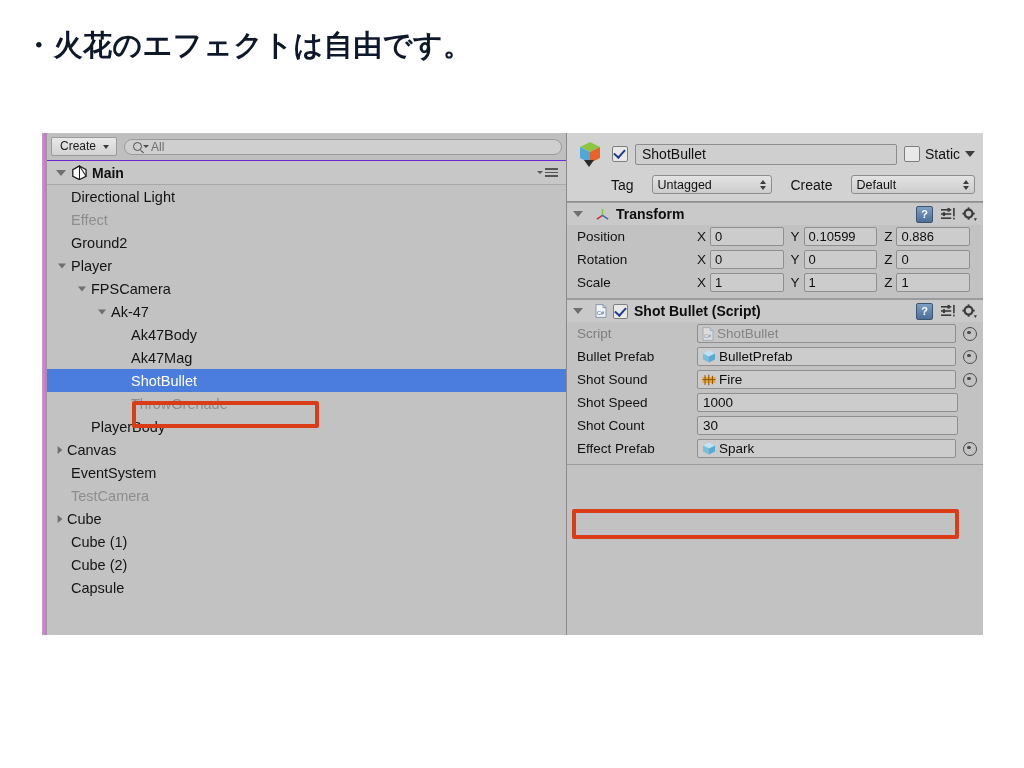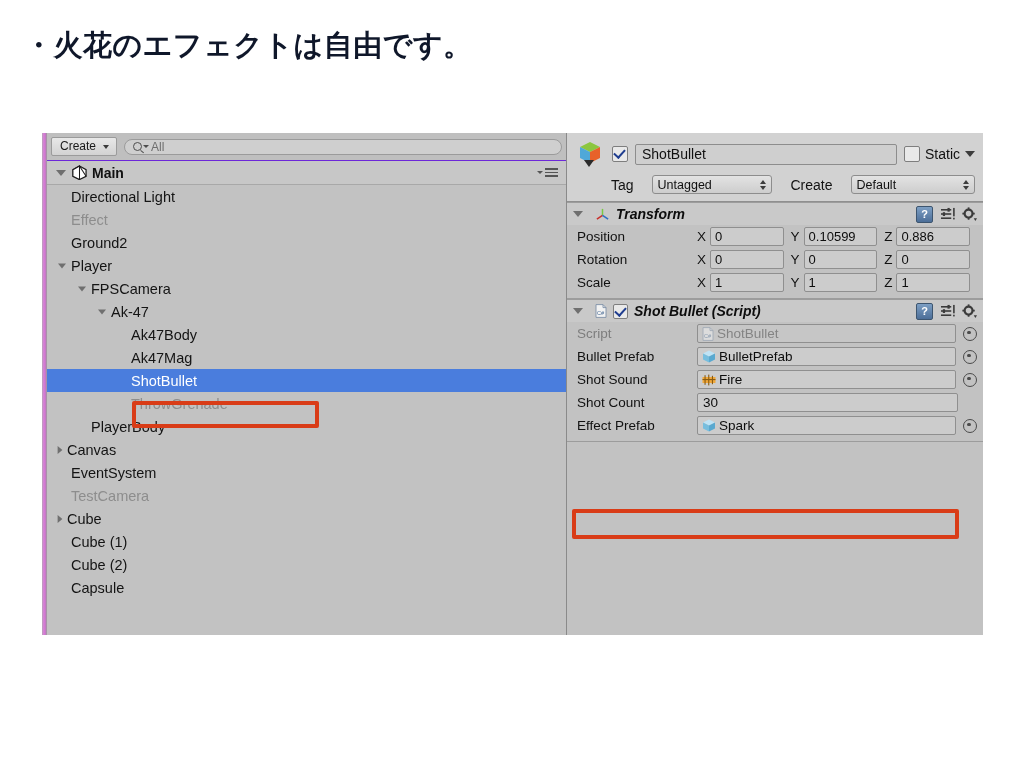--- a/index.html
+++ b/index.html
@@ -154,21 +154,21 @@
 
   
   .comp{
     background:#c2c2c2;border-top:1px solid #9c9c9c;
     border-bottom:1px solid #9c9c9c;padding-bottom:4px;
   }
   .comp-head{
     height:22px;display:flex;align-items:center;gap:6px;
     padding:0 6px 0 6px;background:#c9c9c9;
   }
-  .comp-title{font-size:14px;font-weight:bold;color:#0d0d0d;font-style:italic;}
+  .comp-title{font-size:14px;font-weight:bold;color:#0d0d0d;}
   .comp-icons{margin-left:auto;display:flex;align-items:center;gap:7px;}
   .ic-help{
     width:15px;height:15px;background:linear-gradient(to bottom,#7d9fc4,#4c6e98);
     border:1px solid #3d556f;border-radius:2px;position:relative;
   }
   .ic-help::after{
     content:"?";position:absolute;left:0;right:0;top:-1px;text-align:center;
     font-size:11px;font-weight:bold;color:#ffffff;line-height:16px;
   }
   .ic-preset{width:15px;height:14px;position:relative;}
@@ -526,20 +526,27 @@
                 <rect x="0.5" y="5" width="13" height="1.1" fill="#8a5c12"></rect>
                 <rect x="2.5" y="1.2" width="1.1" height="9.6" fill="#8a5c12"></rect>
                 <rect x="6.2" y="0.6" width="1.1" height="10.8" fill="#8a5c12"></rect>
                 <rect x="9.9" y="1.8" width="1.1" height="8.4" fill="#8a5c12"></rect>
               </svg>
               <span>Fire</span>
             </span>
             <span class="dot-btn"></span>
           </div>
           <div class="prop">
+            <span class="prop-lbl">Shot Speed</span>
+            <span class="objfield plain">
+              <span>1000</span>
+            </span>
+            <span style="width: 19px; flex: 0 0 auto;"></span>
+          </div>
+          <div class="prop">
             <span class="prop-lbl">Shot Count</span>
             <span class="objfield plain">
               <span>30</span>
             </span>
             <span style="width: 19px; flex: 0 0 auto;"></span>
           </div>
           <div class="prop">
             <span class="prop-lbl">Effect Prefab</span>
             <span class="objfield">
               <svg viewBox="0 0 14 13" class="ico-cube" style="opacity: 1;">

